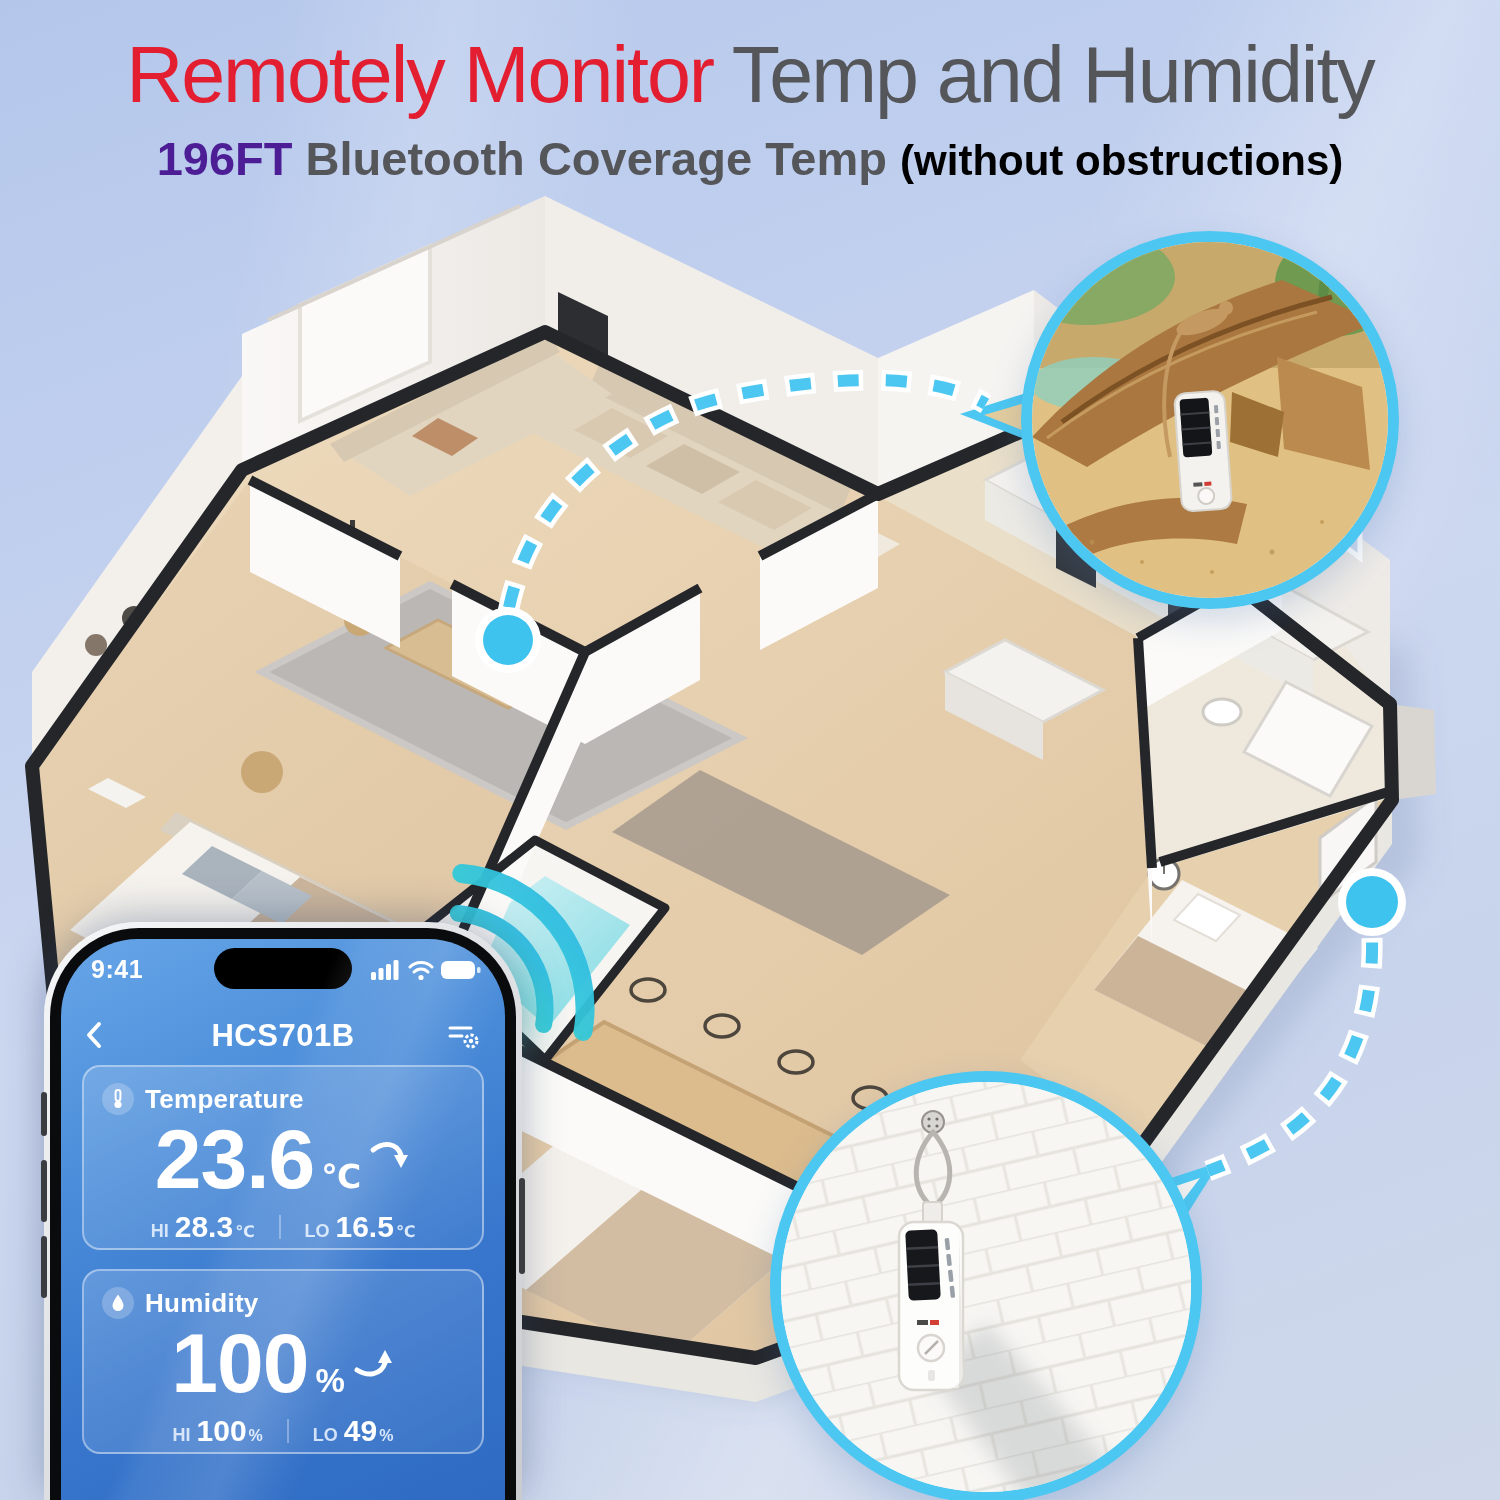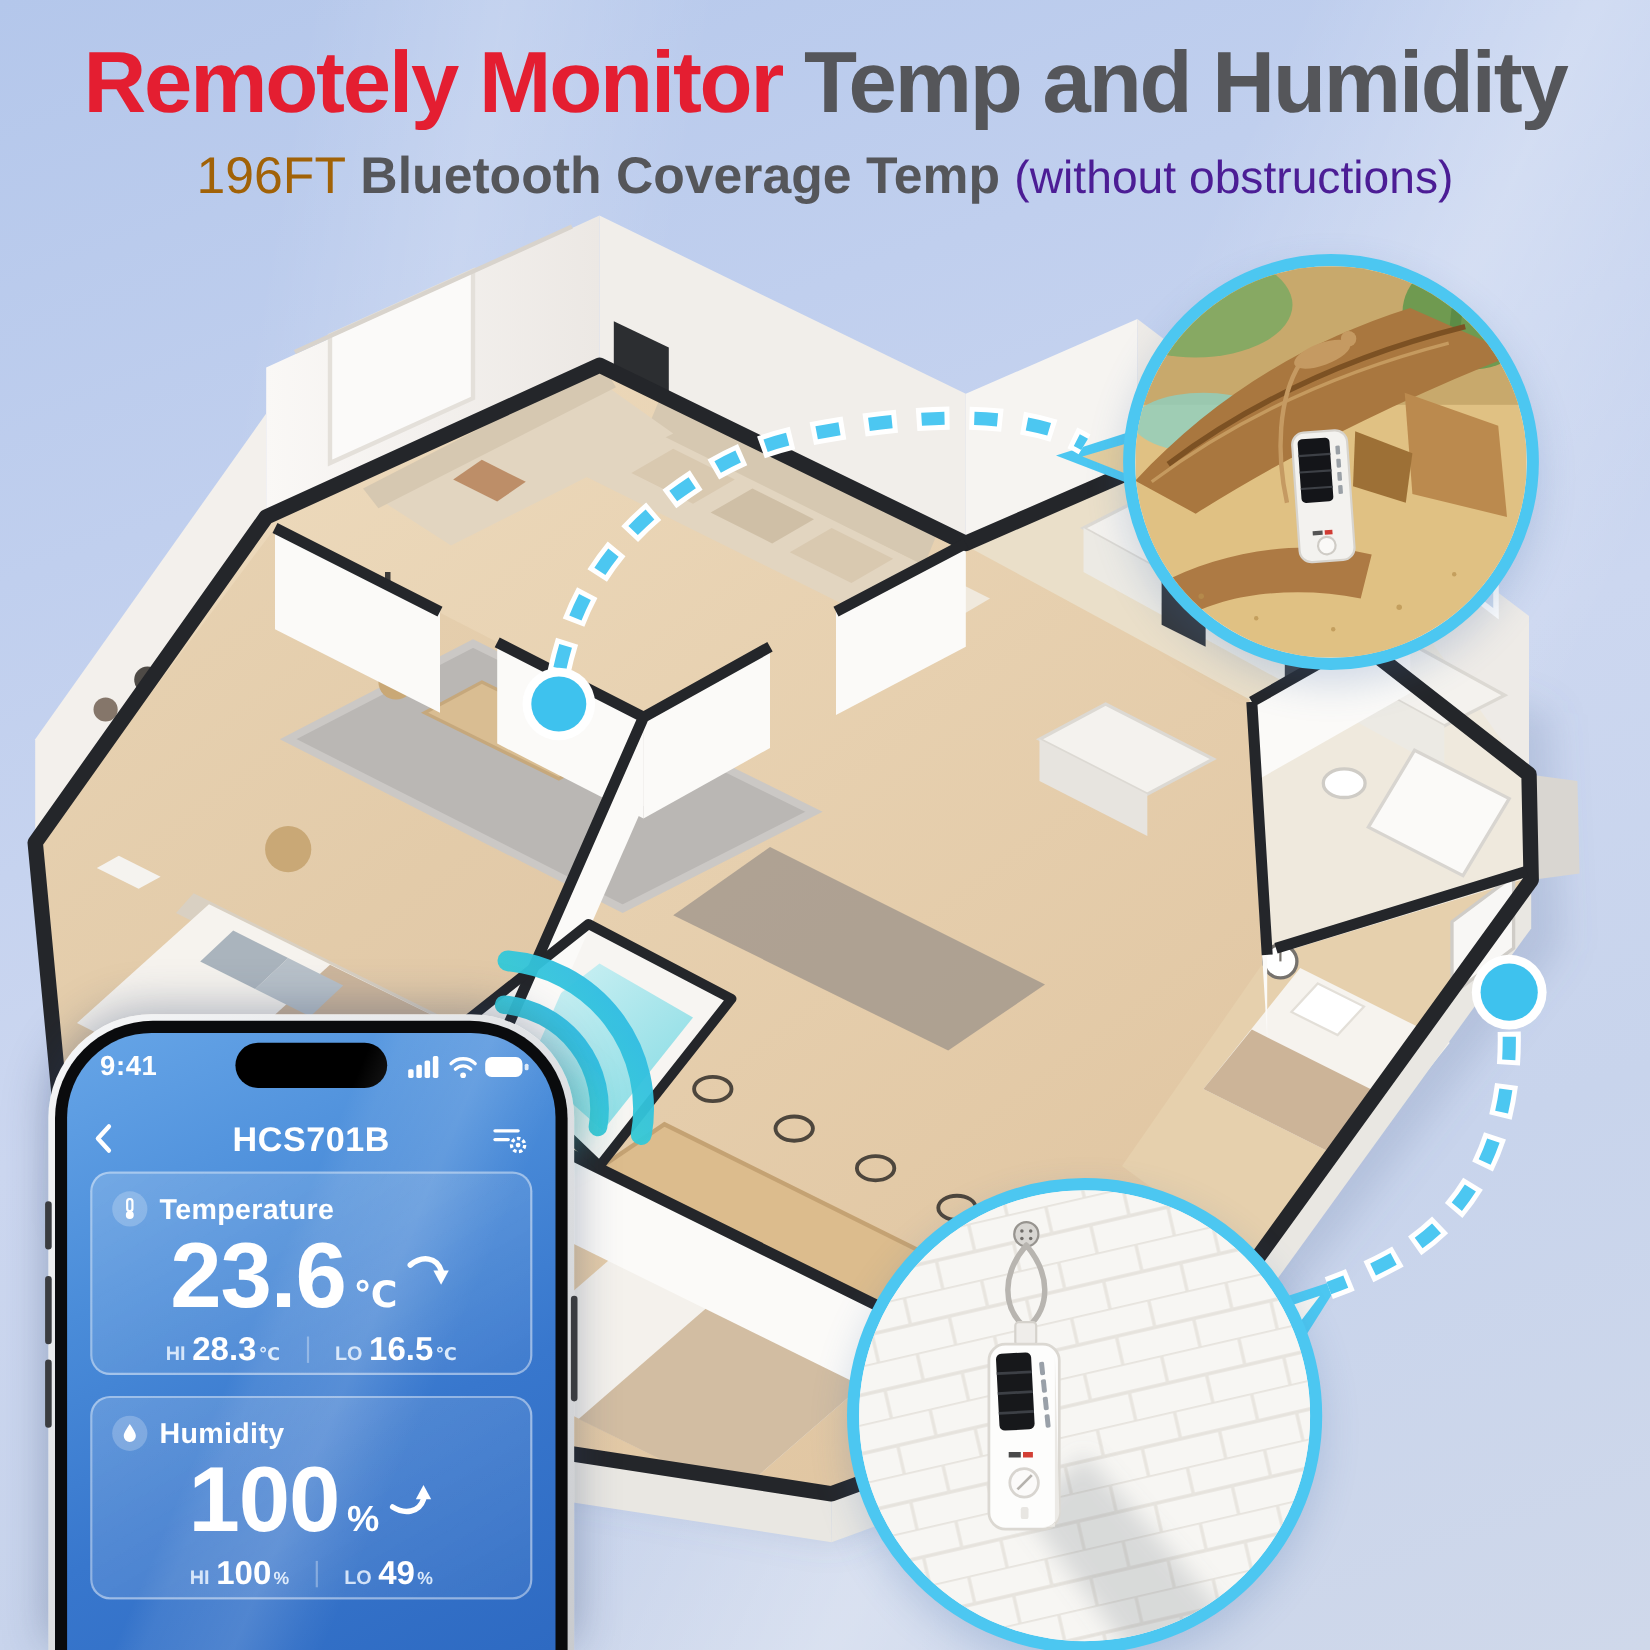--- a/index.html
+++ b/index.html
@@ -5,26 +5,26 @@
   html,body{margin:0;padding:0;}
   body{width:1500px;height:1500px;overflow:hidden;position:relative;
        font-family:"Liberation Sans","DejaVu Sans",sans-serif;}
   .sky{position:absolute;inset:0;
     background:
       linear-gradient(115deg, rgba(255,255,255,0) 54%, rgba(255,255,255,.28) 66%, rgba(255,255,255,0) 78%),
       linear-gradient(100deg, rgba(255,255,255,0) 16%, rgba(255,255,255,.18) 26%, rgba(255,255,255,0) 37%),
       linear-gradient(160deg,#b4c7eb 0%,#c0cfee 26%,#ccd7f0 52%,#c8d4ec 74%,#cfd8ea 100%);}
   
   .headline{position:absolute;top:34px;left:0;right:0;text-align:center;z-index:6;}
-  .title{font-size:79px;font-weight:700;letter-spacing:-2px;line-height:1.05;white-space:nowrap;}
+  .title{font-size:79px;font-weight:400;letter-spacing:-2px;line-height:1.05;white-space:nowrap;}
   .title .red{color:#e41e31;}
   .title .dark{color:#55565a;}
   .subtitle{margin-top:14px;font-size:47px;color:#55565a;font-weight:600;white-space:nowrap;}
-  .subtitle .red{color:#a16207;font-weight:400;text-align:center;}
-  .subtitle .note{font-weight:400;font-size:42px;color:#4c1d95;}
+  .subtitle .red{color:#4c1d95;font-weight:700;text-align:center;}
+  .subtitle .note{font-weight:700;font-size:42px;color:#000000;}
   
   .house-layer{position:absolute;inset:0;z-index:1;}
   
   .bubble{position:absolute;border-radius:50%;border:11px solid #4cc7f1;box-sizing:border-box;
           overflow:hidden;z-index:3;background:#f6f5f2;box-shadow:0 14px 34px rgba(70,110,170,.22);}
   .bubble-terrarium{left:1021px;top:231px;width:378px;height:378px;}
   .bubble-wall{left:770px;top:1071px;width:432px;height:432px;}
   .bubble svg{position:absolute;inset:0;display:block;}
   
   .phone{position:absolute;left:44px;top:922px;width:478px;height:578px;z-index:4;}

